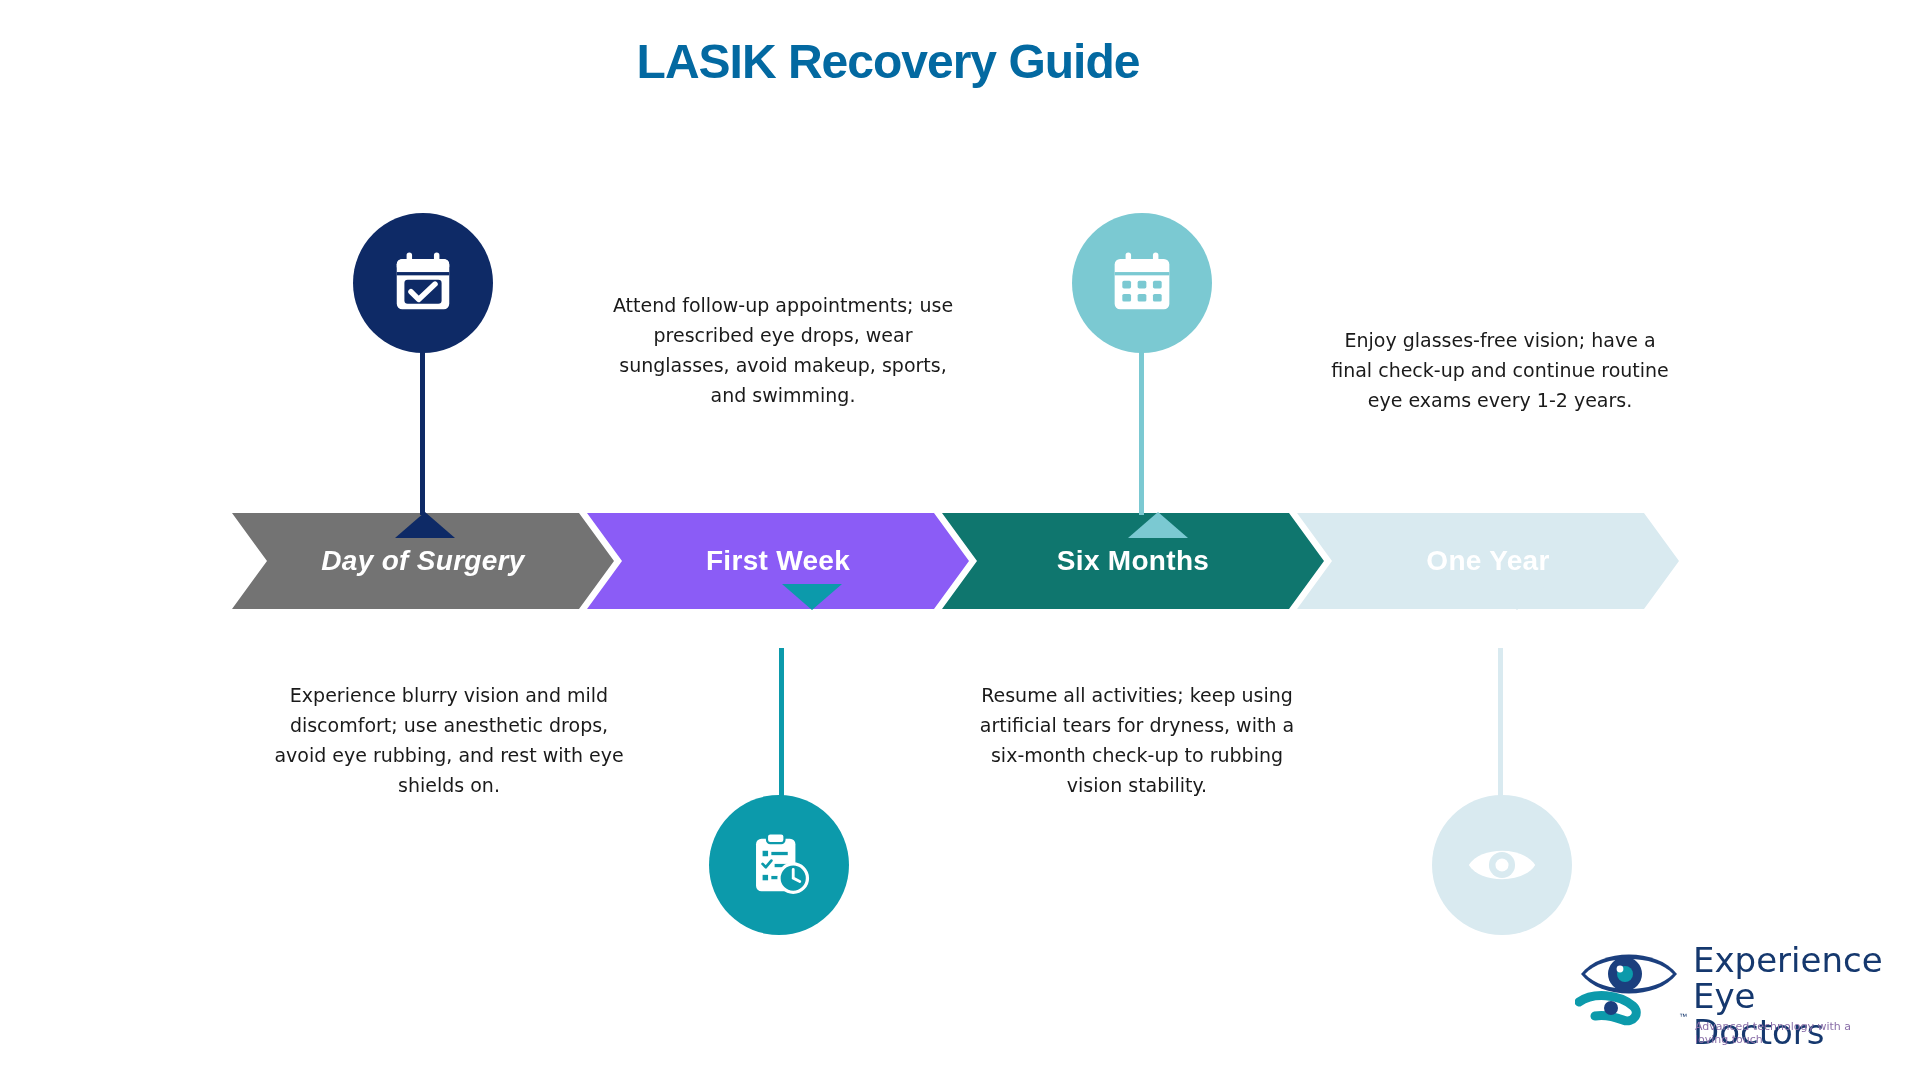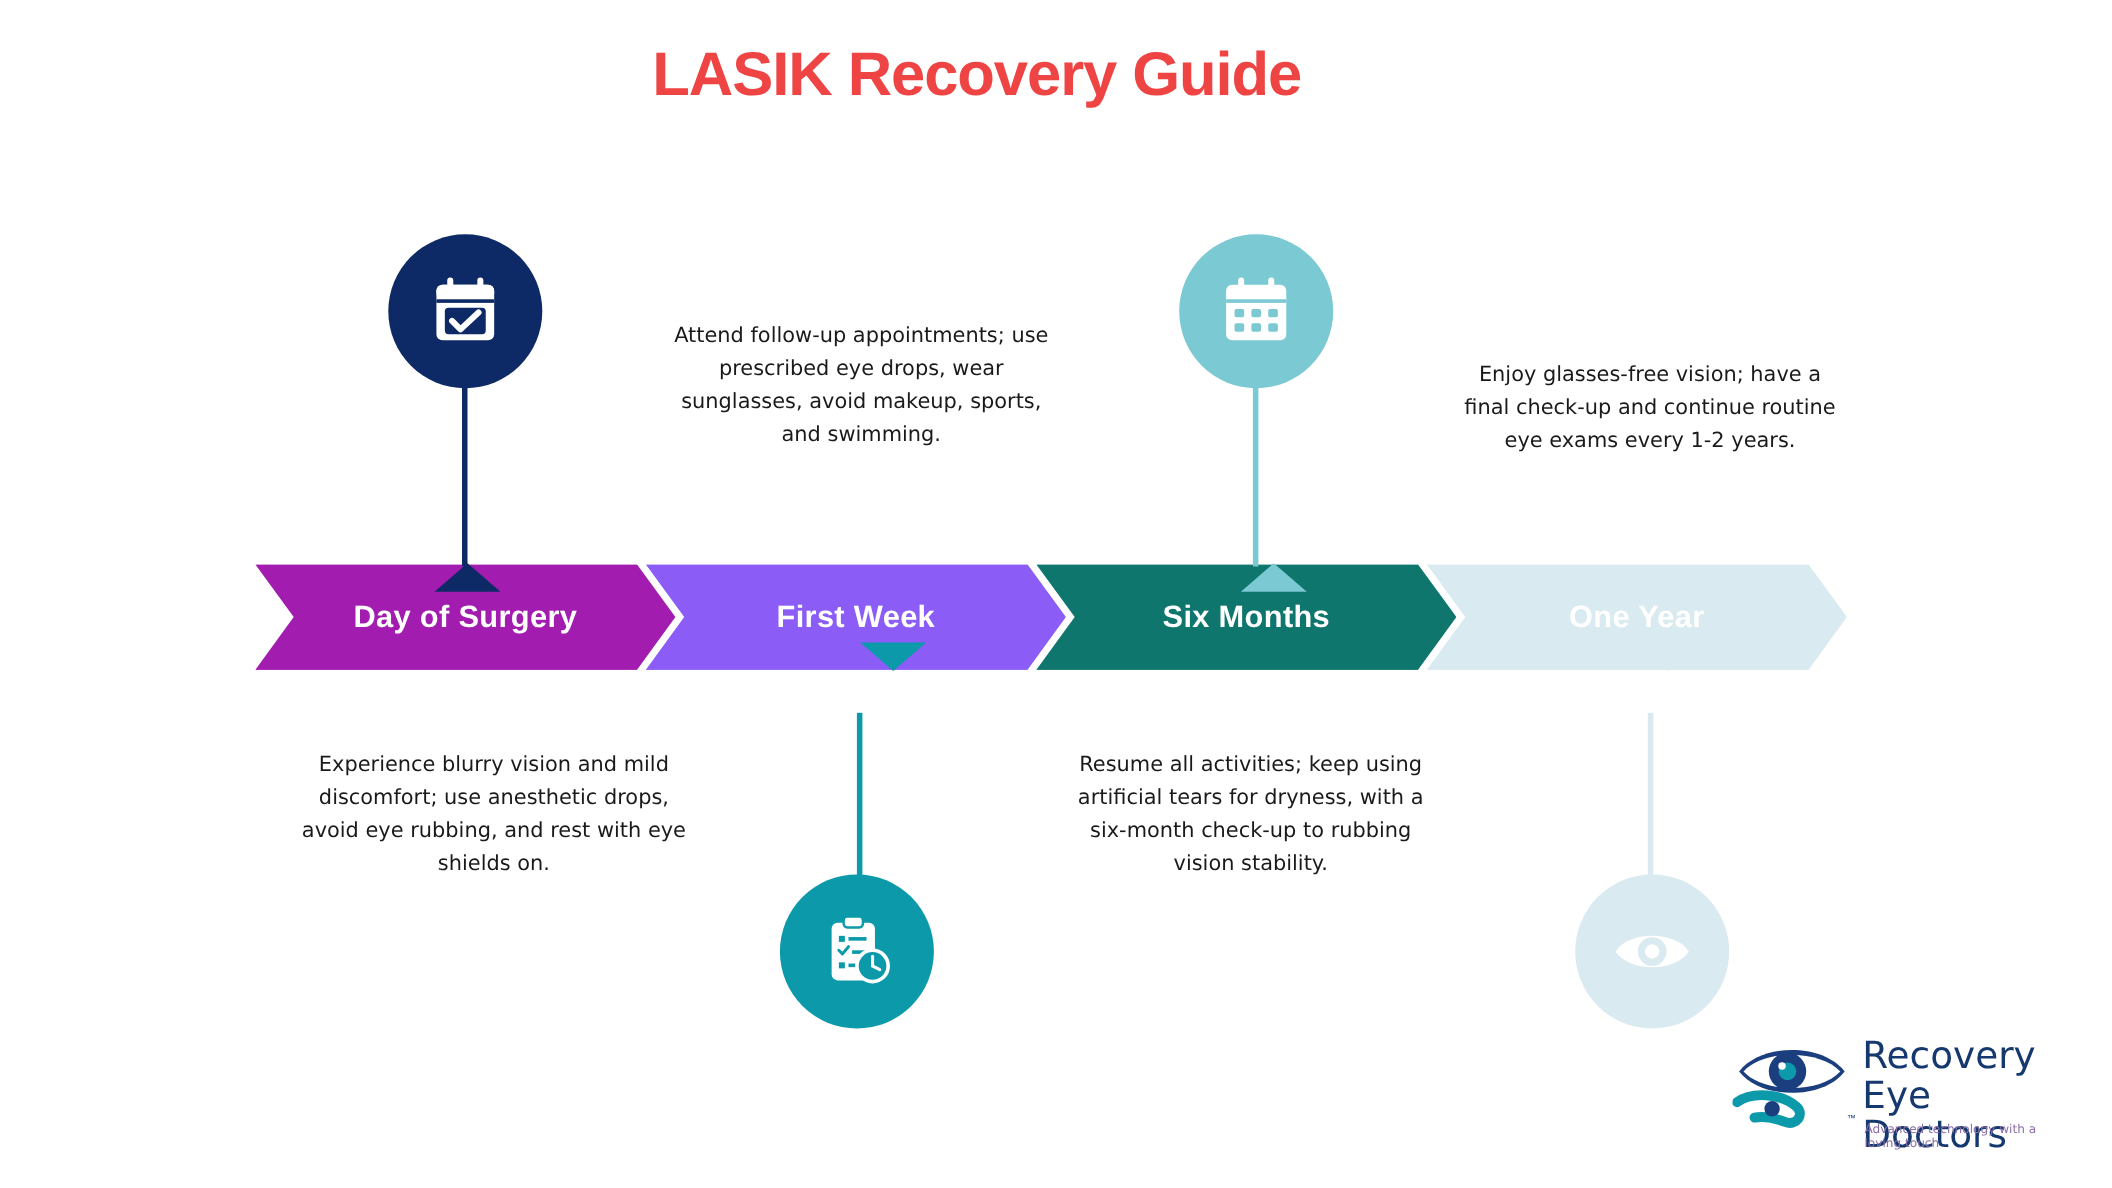--- a/index.html
+++ b/index.html
@@ -15,23 +15,23 @@
     overflow: hidden;
   }
 
   
   .title {
     position: absolute;
     top: 34px;
     left: 0;
     width: 1776px;
     text-align: center;
-    font-size: 56px;
+    font-size: 48px;
     font-weight: bold;
-    color: #ef4444;
+    color: #0369a1;
     letter-spacing: -1px;
   }
 
   
   .band {
     position: absolute;
     top: 513px;
     left: 232px;
     width: 1456px;
     height: 96px;
@@ -45,22 +45,23 @@
     justify-content: center;
     color: #ffffff;
     font-size: 28px;
     font-weight: bold;
     letter-spacing: 0.3px;
   }
   .chev span { position: relative; z-index: 2; }
 
   .chev-0 {
     left: 0px; width: 382px;
-    background: #a21caf;
-    clip-path: polygon(0 0, 347px 0, 382px 48px, 347px 96px, 0 96px, 35px 48px);
+    background: #737373;
+    clip-path: polygon(0 0, 347px 0, 382px 48px, 347px 96px, 0 96px, 35px 48px);
+    font-style: italic;
   }
   .chev-1 {
     left: 355px; width: 382px;
     background: #8b5cf6;
     clip-path: polygon(0 0, 347px 0, 382px 48px, 347px 96px, 0 96px, 35px 48px);
   }
   .chev-2 {
     left: 710px; width: 382px;
     background: #0f766e;
     clip-path: polygon(0 0, 347px 0, 382px 48px, 347px 96px, 0 96px, 35px 48px);
@@ -241,18 +242,18 @@
   <svg width="112" height="100" viewBox="0 0 112 100">
     <path d="M6 34 C26 8, 82 8, 102 34 C82 60, 26 60, 6 34 Z" fill="#1b3f7e"></path>
     <path d="M10 34 C28 14, 80 14, 98 34 C80 54, 28 54, 10 34 Z" fill="#ffffff"></path>
     <circle cx="50" cy="34" r="17" fill="#1b3f7e"></circle>
     <circle cx="50" cy="34" r="8" fill="#0c9aab"></circle>
     <circle cx="45" cy="29" r="3.4" fill="#ffffff"></circle>
     <path d="M4 62 C18 52, 44 54, 58 66 C66 73, 58 84, 48 80 C40 77, 30 74, 20 76" stroke="#0c9aab" stroke-width="9" fill="none" stroke-linecap="round"></path>
     <circle cx="36" cy="68" r="7" fill="#1b3f7e"></circle>
   </svg>
   <div class="logo-text">
-    <div>Recovery</div>
+    <div>Experience</div>
     <div>Eye Doctors</div>
   </div>
   <div class="tm">™</div>
   <div class="logo-tag">Advanced technology with a loving touch</div>
 </div>
 
 </body></html>

